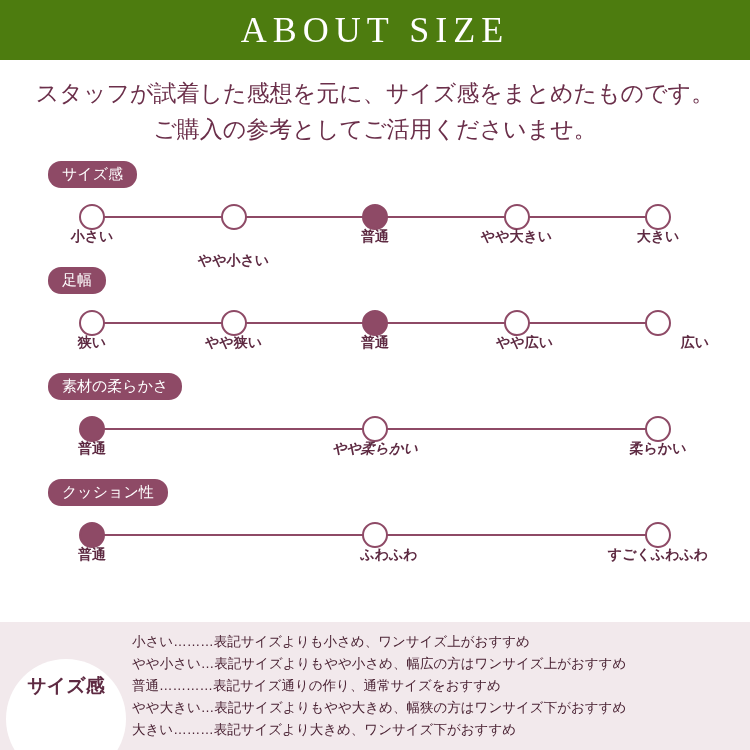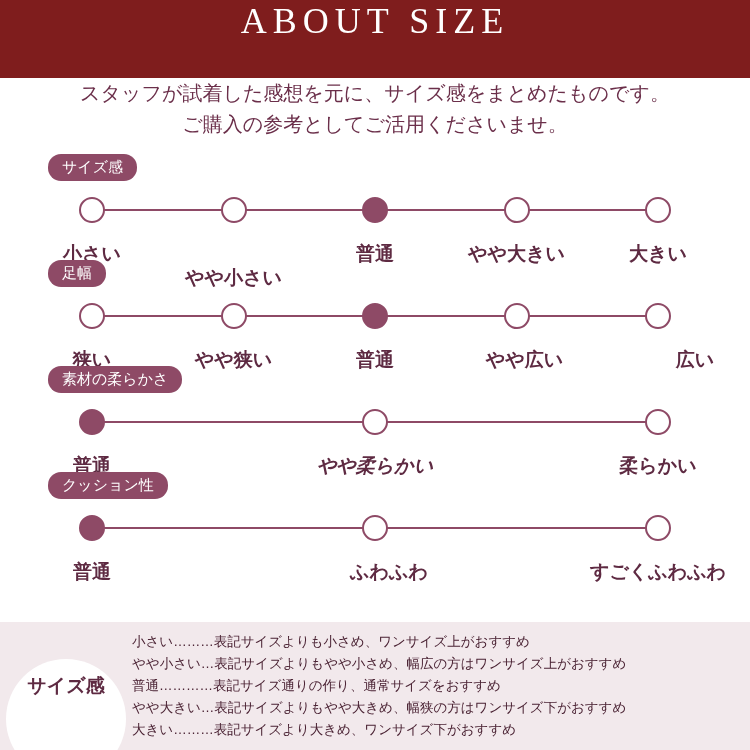--- a/index.html
+++ b/index.html
@@ -6,36 +6,37 @@
   body{
     width:750px;height:750px;
     background:#ffffff;
     font-family:"Liberation Sans","DejaVu Sans",sans-serif;
     color:#5e2a42;
     overflow:hidden;
     position:relative;
   }
   
   .header{
-    height:78px;
-    background:#7f1d1d;
-    display:flex;align-items:flex-start;justify-content:center;
+    height:60px;
+    background:#4d7c0f;
+    display:flex;align-items:center;justify-content:center;
   }
   .header-title{
     color:#ffffff;
     font-family:"Liberation Serif","DejaVu Serif",serif;
     font-size:36px;
     letter-spacing:6px;
     font-weight:400;
   }
   
   .lead{
+    margin-top:16px;
     text-align:center;
     color:#6b2f4a;
-    font-size:20px;
+    font-size:23px;
     line-height:1.55;
   }
   .lead div{white-space:nowrap;}
   
   .scales{
     margin-top:14px;
     padding:0 0 0 0;
   }
   .scale{
     position:relative;
@@ -69,23 +70,23 @@
     width:26px;height:26px;
     border-radius:50%;
     border:2px solid #8e4a66;
     background:#ffffff;
     box-sizing:border-box;
     transform:translateX(-50%);
   }
   .pt.filled{background:#8e4a66;}
   .lbl{
     position:absolute;
-    top:54px;
+    top:34px;
     transform:translateX(-50%);
-    font-size:19px;
+    font-size:14px;
     color:#5e2a42;
     white-space:nowrap;
     font-weight:bold;
   }
   
   .footer{
     position:absolute;
     left:0;right:0;bottom:0;
     height:128px;
     background:#f2e9ec;

